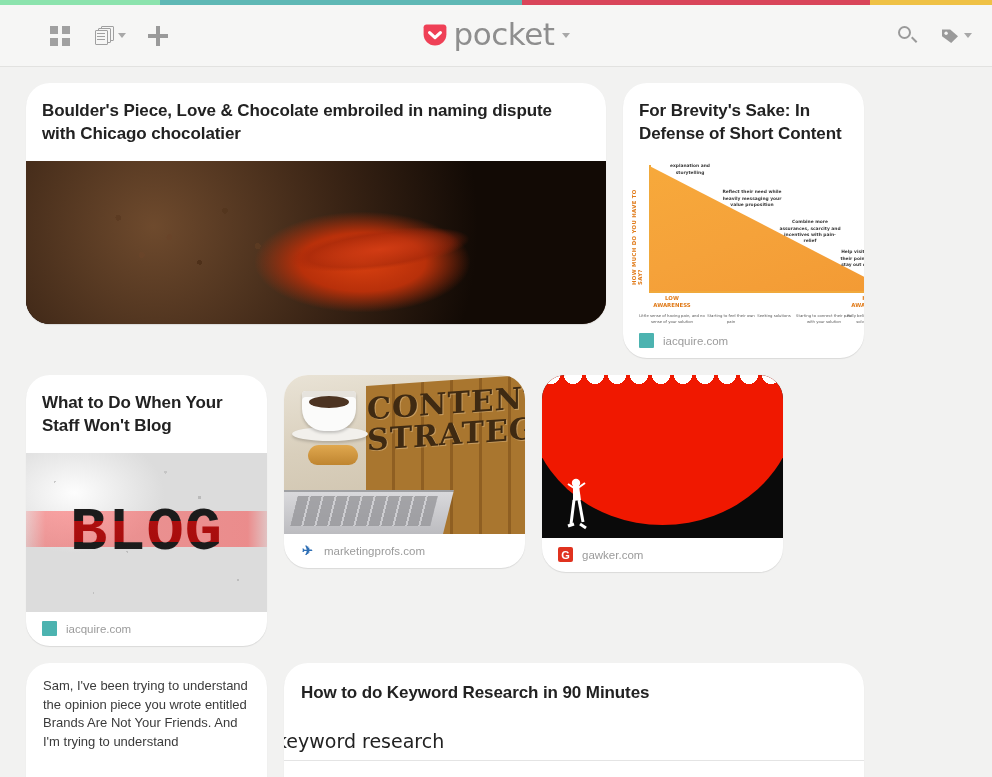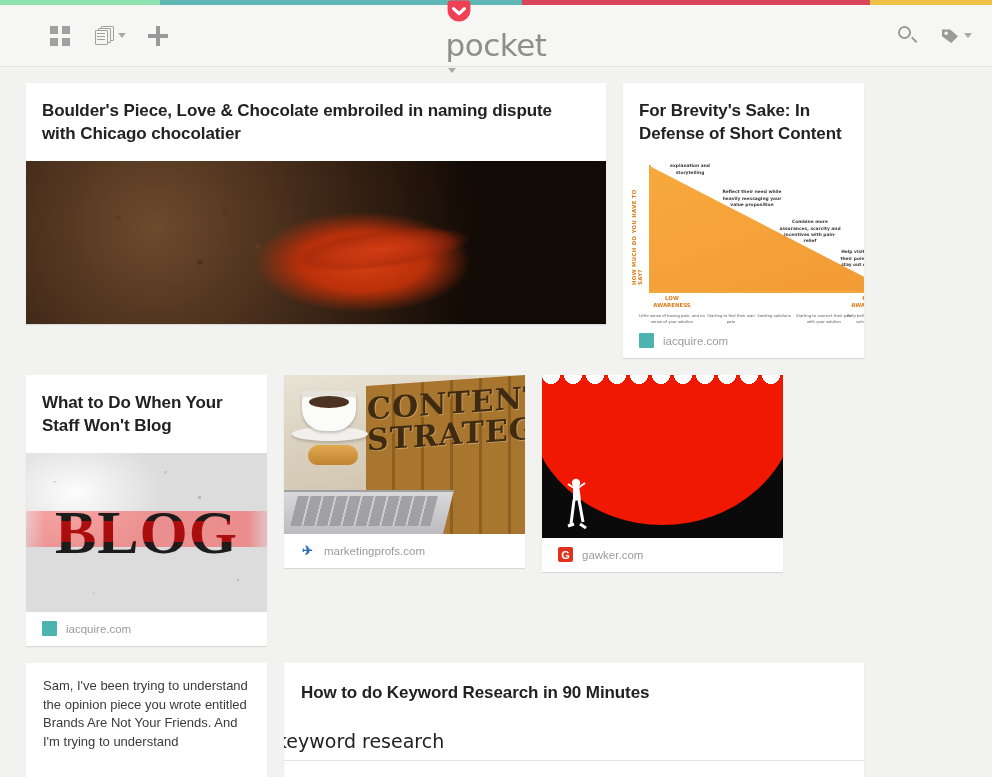--- a/index.html
+++ b/index.html
@@ -80,37 +80,38 @@
 
   
   .tag-ico { width: 20px; height: 18px; }
 
   
   .logo-wrap {
     position: absolute; left: 0; right: 0; top: 0; height: 100%;
     display: flex; align-items: center; justify-content: center; gap: 7px;
     pointer-events: none;
   }
-  .logo-inner { display: flex; align-items: flex-start; gap: 6px; pointer-events: auto; cursor: pointer; flex-direction: column; }
+  .logo-inner { display: flex; align-items: center; gap: 6px; pointer-events: auto; cursor: pointer; }
   .logo-mark { width: 26px; height: 26px; }
   .logo-text {
     font-size: 31px; color: #8e8e8e; letter-spacing: -0.5px;
     font-family: "DejaVu Sans", sans-serif; font-weight: 400; line-height: 1;
     position: relative; top: -1px;
   }
 
   
   .board { padding: 16px 26px 0 26px; width: 992px; }
   .row { display: flex; gap: 17px; margin-bottom: 17px; align-items: flex-start; }
 
   .card {
     background: #ffffff;
     box-shadow: 0 1px 1px rgba(0,0,0,0.10);
     overflow: hidden;
     cursor: pointer;
+    border-radius: 24px;
   }
   .card-w1 { width: 241px; }
   .card-w2 { width: 580px; }
 
   .card-title {
     font-size: 17px; font-weight: bold; color: #222; line-height: 1.33;
     padding: 17px 16px 16px 16px; letter-spacing: -0.1px;
   }
   .card-title-lg {
     font-size: 21px; font-weight: bold; color: #1b1b1b; line-height: 1.28;
@@ -183,21 +184,21 @@
       radial-gradient(circle 1px at 88% 80%, rgba(120,120,120,.3) 0 100%, transparent 0),
       radial-gradient(circle 1px at 28% 88%, rgba(120,120,120,.28) 0 100%, transparent 0),
       radial-gradient(circle 1.5px at 58% 12%, rgba(130,130,130,.25) 0 100%, transparent 0);
   }
   .art-blog .stripe {
     position: absolute; left: 0; right: 0; top: 36%; height: 36px;
     background: linear-gradient(90deg, rgba(255,60,60,.18), rgba(255,40,40,.40) 8%, rgba(255,30,30,.42) 92%, rgba(255,60,60,.16));
   }
   .art-blog .word {
     position: relative; z-index: 2;
-    font-family: Liberation Serif, serif;
+    font-family: Liberation Mono, monospace;
     font-size: 62px; font-weight: bold; letter-spacing: 1px;
     color: #1d1d1d;
     background: linear-gradient(180deg, #1f1f1f 0%, #1f1f1f 34%, #c11010 34%, #bb0f0f 64%, #1f1f1f 64%, #222 100%);
     -webkit-background-clip: text; background-clip: text; color: transparent;
     text-shadow: 0 0 1px rgba(0,0,0,.1);
   }
 
   
   .art-cstrat {
     height: 159px; position: relative; overflow: hidden;

